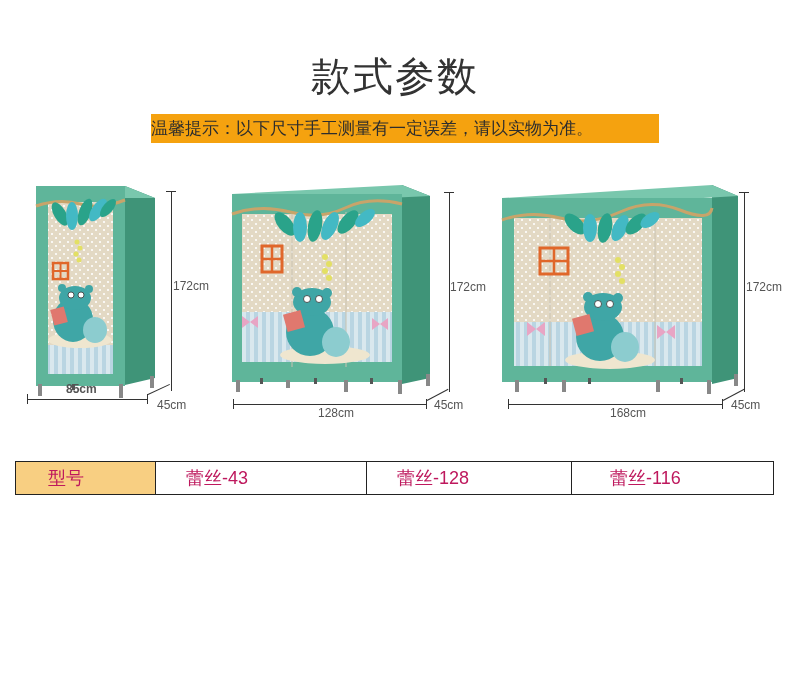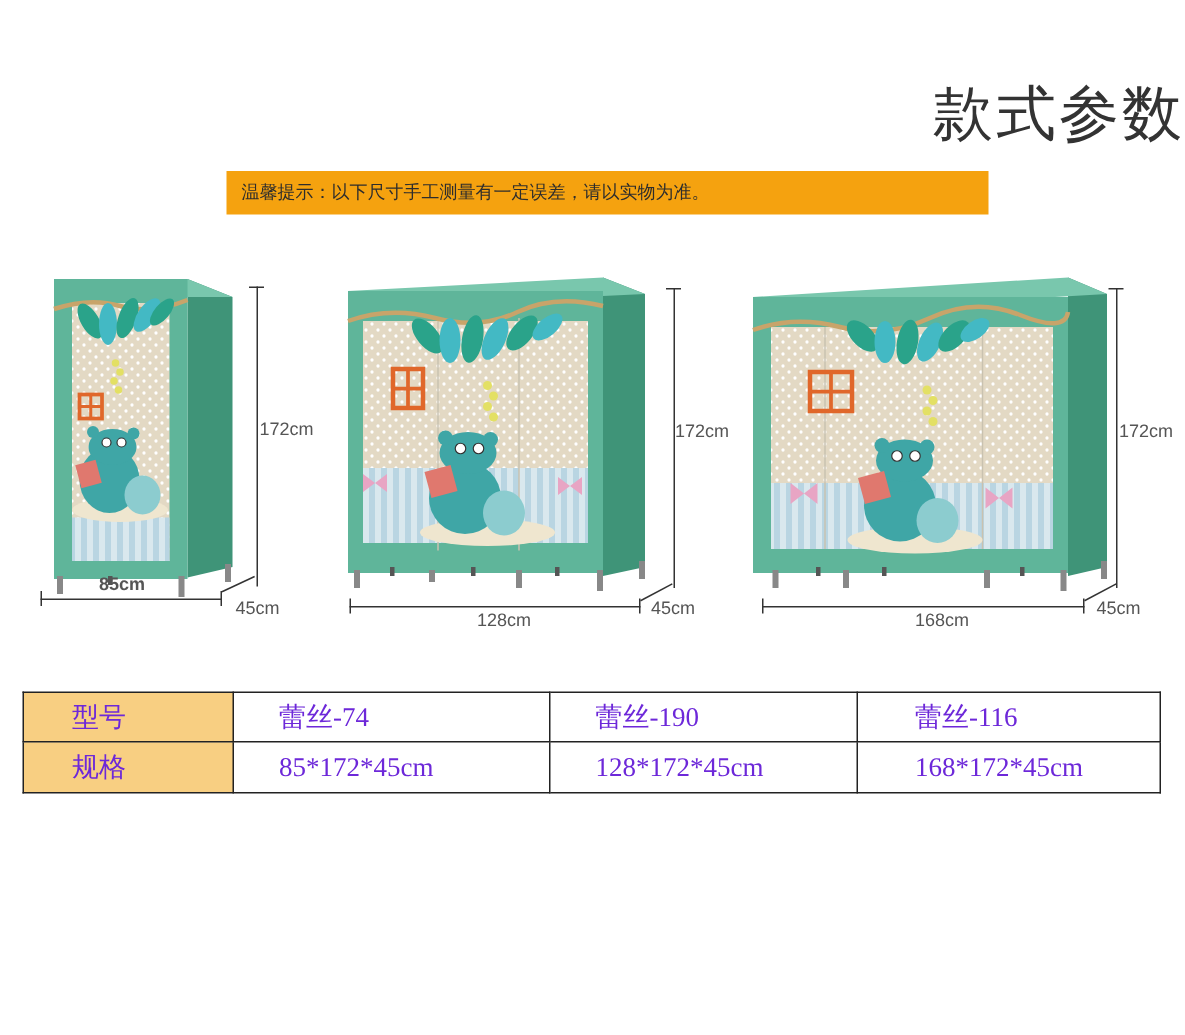--- a/index.html
+++ b/index.html
@@ -1,35 +1,35 @@
 <!DOCTYPE html>
 <html><head>
 <meta charset="utf-8">
 <style>
   * { box-sizing: border-box; margin: 0; padding: 0; }
   html, body { width: 790px; height: 690px; background: #ffffff; overflow: hidden; }
   body { position: relative; font-family: "DejaVu Sans", "Liberation Sans", sans-serif; color: #333; }
 
-  .title { position: absolute; left: 0; top: 48px; width: 790px; text-align: right;
+  .title { position: absolute; left: 0; top: 48px; width: 790px; text-align: center;
            font-size: 40px; font-weight: normal; color: #333; letter-spacing: 2px; line-height: 56px; }
 
   .banner { position: absolute; left: 151px; top: 114px; width: 508px; height: 29px;
-            background: #f5a20f; color: #2d2d2d; font-size: 12px; line-height: 29px;
-            padding-left: 10px; white-space: nowrap; overflow: hidden; }
+            background: #f5a20f; color: #2d2d2d; font-size: 17px; line-height: 29px;
+            white-space: nowrap; overflow: hidden; }
 
   .wardrobe { position: absolute; }
   .dim { position: absolute; font-family: "Liberation Sans", sans-serif; font-size: 12px; color: #555; white-space: nowrap; text-align: right; }
   .hline { position: absolute; height: 1px; background: #333; }
   .vline { position: absolute; width: 1px; background: #333; }
   .tick-v { position: absolute; width: 1px; height: 10px; background: #333; }
   .tick-h { position: absolute; height: 1px; width: 10px; background: #333; }
 
   table.spec { position: absolute; left: 15px; top: 461px; width: 758px; border-collapse: collapse; table-layout: fixed; }
-  table.spec td { border: 1px solid #222; height: 33.3px; font-size: 18px; color: #6d28d9;
-                  font-family: Liberation Serif, serif; white-space: nowrap; padding: 0; margin-left: 28px; }
+  table.spec td { border: 1px solid #222; height: 33.3px; font-size: 18px; color: #be185d;
+                  font-family: Liberation Sans, sans-serif; white-space: nowrap; padding: 0; margin-left: 28px; }
   table.spec td.label { background: #f8cf82; padding-left: 32px; }
   table.spec td.val { padding-left: 30px; background: #fff; }
   table.spec td.val2 { padding-left: 30px; }
   table.spec td.val3 { padding-left: 38px; }
 </style>
 </head>
 <body>
 
 <div class="title">款式参数</div>
 <div class="banner">温馨提示：以下尺寸手工测量有一定误差，请以实物为准。</div>
@@ -237,24 +237,18 @@
 <table class="spec">
   <colgroup>
     <col style="width:140px">
       <col style="width:211px">
       <col style="width:205px">
       <col style="width:202px">
   </colgroup>
   <tbody>
     <tr>
       <td class="label">型号</td>
-      <td class="val">蕾丝-74</td>
-      <td class="val2">蕾丝-190</td>
+      <td class="val">蕾丝-43</td>
+      <td class="val2">蕾丝-128</td>
       <td class="val3">蕾丝-116</td>
-    </tr>
-    <tr>
-      <td class="label">规格</td>
-      <td class="val">85*172*45cm</td>
-      <td class="val2">128*172*45cm</td>
-      <td class="val3">168*172*45cm</td>
     </tr>
   </tbody>
 </table>
 
 </body></html>

